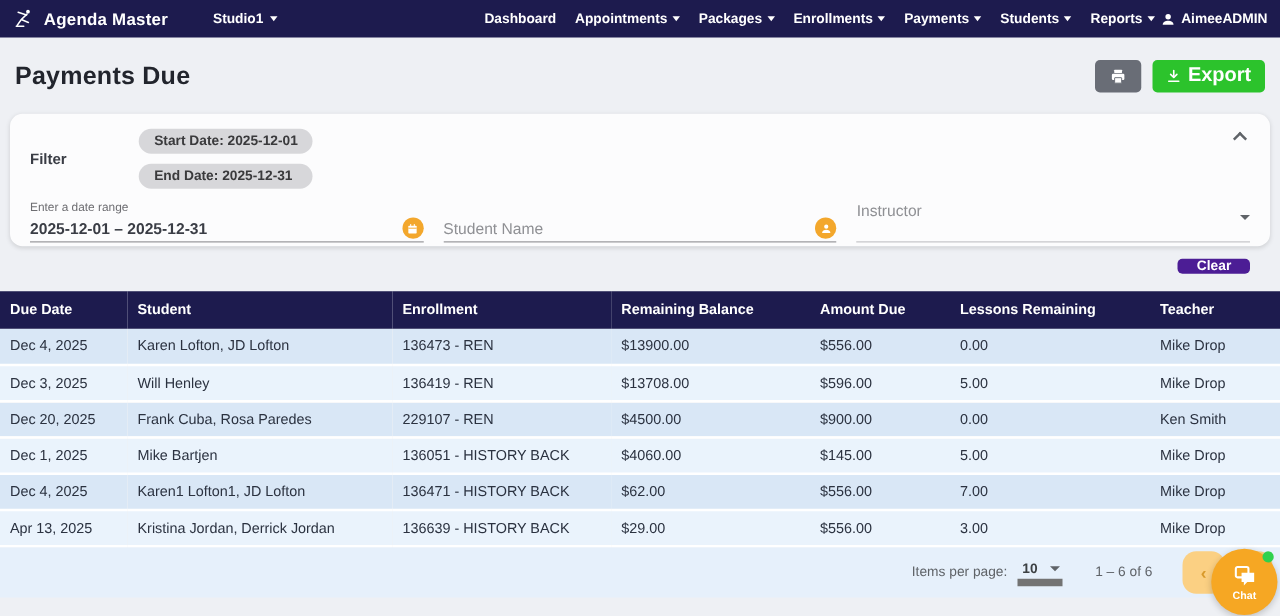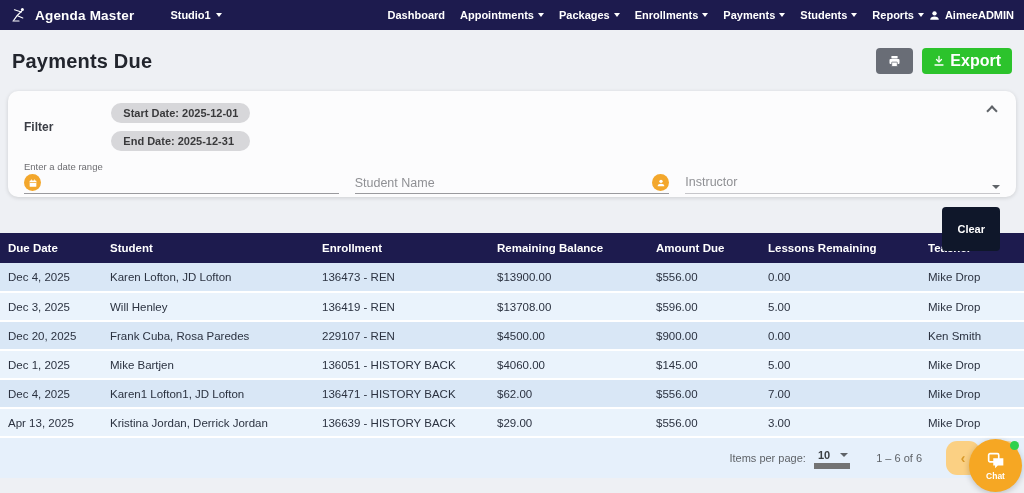--- a/index.html
+++ b/index.html
@@ -31,25 +31,25 @@
   .chip { background:#d7d7da; color:#3a3a3c; border-radius:11px; padding:4px 12px; font-size:11px; font-weight:600; cursor:pointer; white-space:nowrap; }
   .collapse-chevron { position:absolute; top:16px; right:20px; width:8px; height:8px; border-left:2px solid #5f6368; border-top:2px solid #5f6368; transform:rotate(45deg); cursor:pointer; }
   .filter-fields { display:flex; gap:16px; margin-top:10px; align-items:flex-end; }
   .field { flex:1 1 0; }
   .field-label { font-size:9.5px; color:#6d6d71; margin-bottom:2px; }
   .field-row { display:flex; align-items:center; border-bottom:1px solid #9a9a9e; padding-bottom:2px; }
   .field-row input { flex:1; border:none; outline:none; background:transparent; font-family:"Liberation Sans", sans-serif; font-size:12.5px; color:#333; }
   .field-row input.bold { font-weight:700; color:#3a3d45; }
   .field-row input::placeholder { color:#8f9094; font-weight:400; }
   .icon-circle { width:17px; height:17px; border-radius:50%; background:#f3a72c; display:flex; align-items:center; justify-content:center; flex:0 0 auto; cursor:pointer; }
-  .select-field { display:flex; align-items:flex-end; justify-content:space-between; border-bottom:1px solid #c6c6ca; padding-bottom:4px; cursor:pointer; }
+  .select-field { display:flex; align-items:flex-end; justify-content:space-between; border-bottom:1px solid #c6c6ca; padding-bottom:17px; cursor:pointer; }
   .select-placeholder { font-size:12.5px; color:#8f9094; }
   .caret-gray { width:0; height:0; border-left:4px solid transparent; border-right:4px solid transparent; border-top:4.5px solid #5f6368; }
   .filter-bottom { display:flex; justify-content:flex-end; margin-top:13px; }
-  .btn-clear { background:#0f172a; color:#fff; border:none; border-radius:4px; font-size:11px; font-weight:600; padding:16px 15px; cursor:pointer; font-family:"Liberation Sans", sans-serif; }
+  .btn-clear { background:#4c1d95; color:#fff; border:none; border-radius:4px; font-size:11px; font-weight:600; padding:0 15px; cursor:pointer; font-family:"Liberation Sans", sans-serif; }
 
   
   .table-wrap { margin-top:36px; }
   table { width:1024px; border-collapse:collapse; table-layout:fixed; }
   thead tr { background:#1d1b4e; height:30px; }
   th { color:#fff; font-size:11.5px; font-weight:700; text-align:left; padding:0 8px; }
   tbody tr { height:29px; border-bottom:2px solid #fff; cursor:pointer; }
   tbody tr.odd { background:#d9e7f6; }
   tbody tr.even { background:#eaf3fc; }
   td { font-size:11.5px; color:#2b3240; padding:0 8px; white-space:nowrap; overflow:hidden; }
@@ -159,20 +159,21 @@
         <div class="chip">Start Date: 2025-12-01</div>
         <div class="chip">End Date: 2025-12-31</div>
       </div>
   </div>
   <span class="collapse-chevron"></span>
 
   <div class="filter-fields">
     <div class="field">
       <div class="field-label">Enter a date range</div>
       <div class="field-row">
+        <input class="bold" type="text" value="2025-12-01 – 2025-12-31" style="">
         <span class="icon-circle">
           <svg width="10" height="10" viewBox="0 0 24 24" fill="#fff">
             <rect x="4" y="6" width="16" height="15" rx="1.5"></rect>
             <rect x="4" y="10" width="16" height="1.8" fill="#f3a72c"></rect>
             <rect x="7.5" y="3" width="2" height="4" rx="1"></rect>
             <rect x="14.5" y="3" width="2" height="4" rx="1"></rect>
           </svg>
         </span>
       </div>
     </div>

